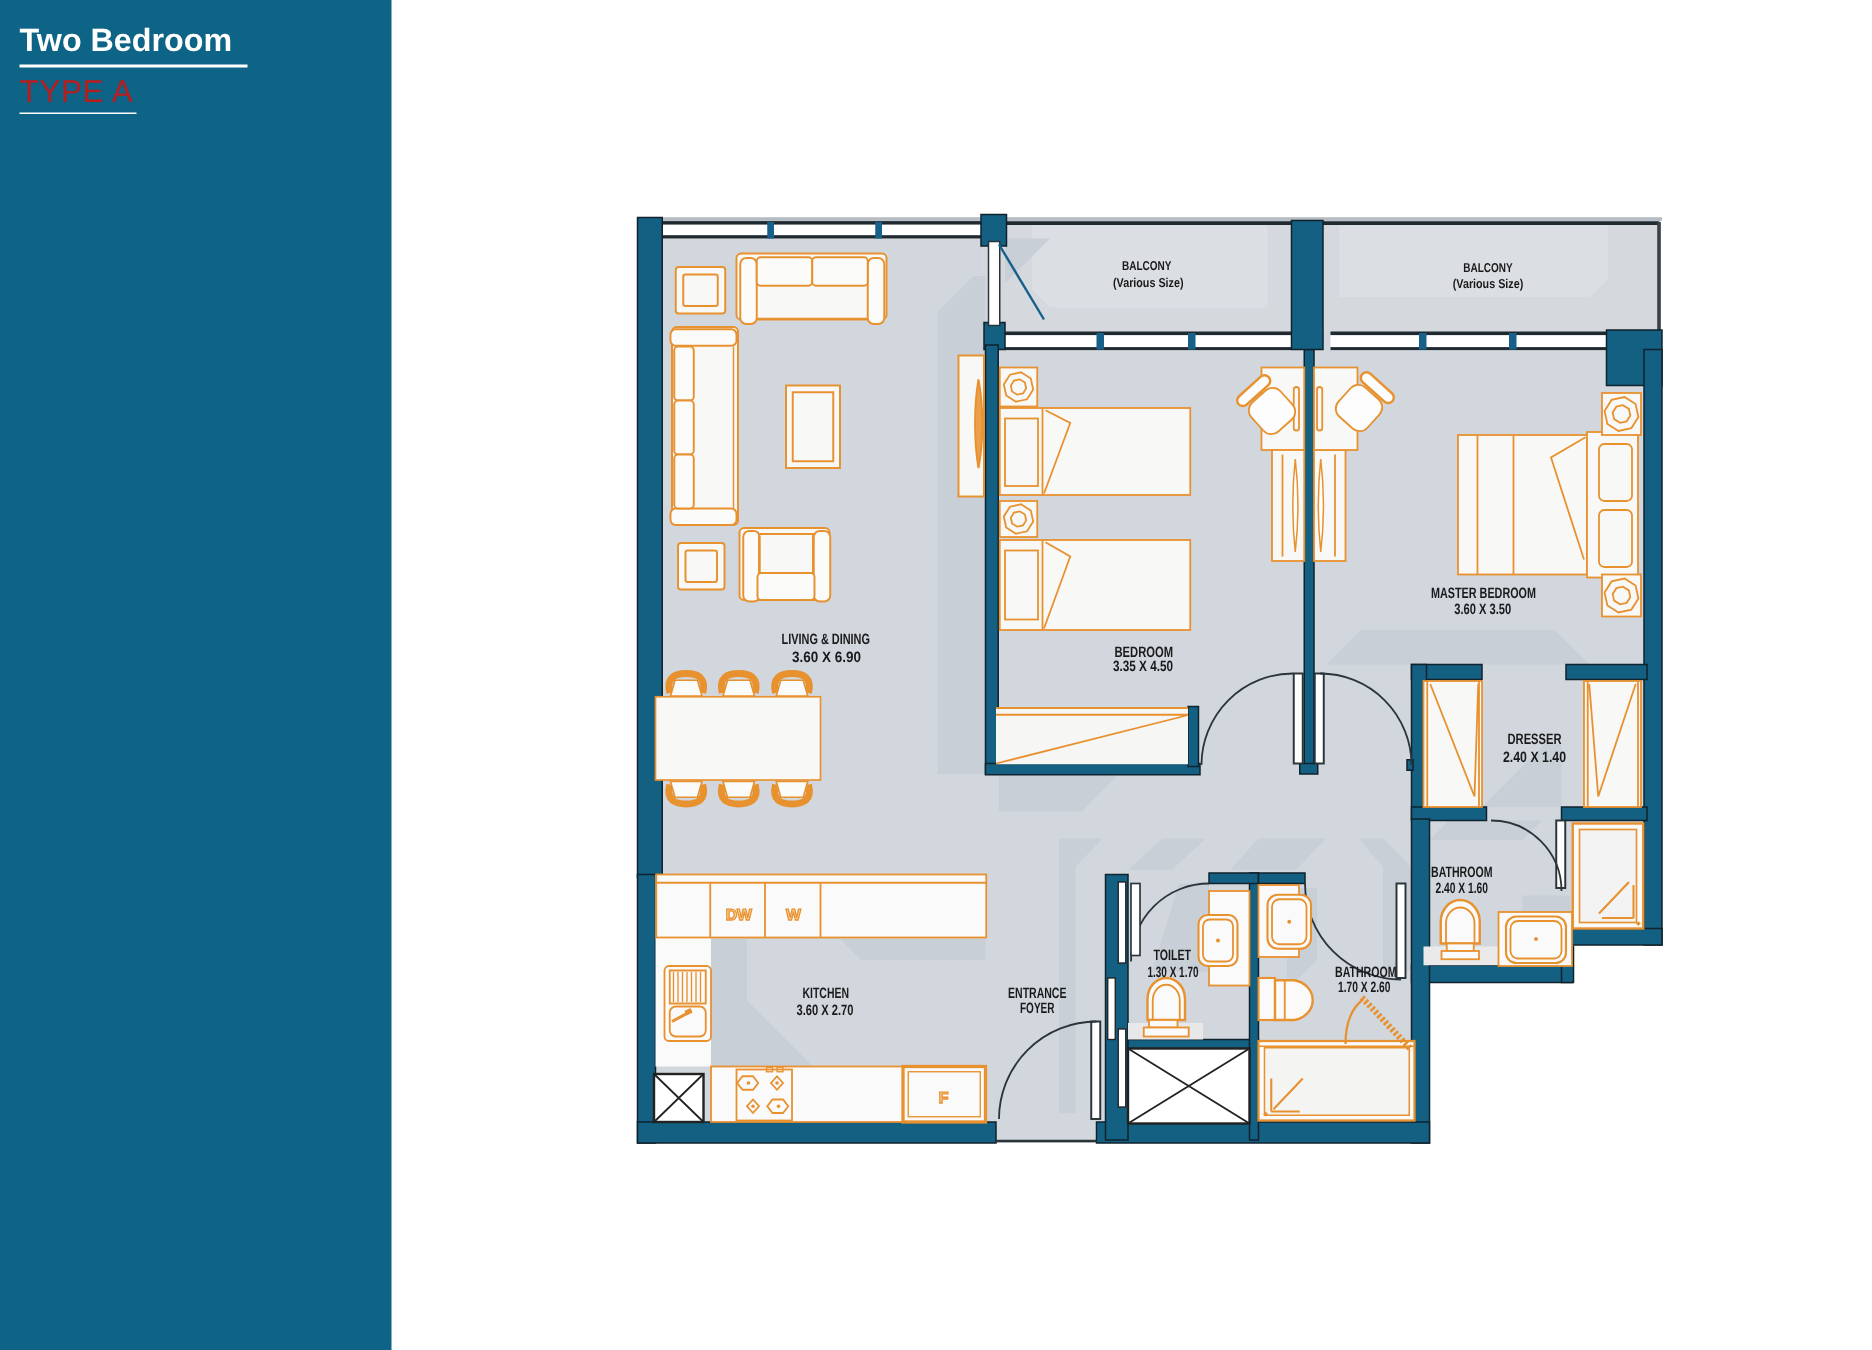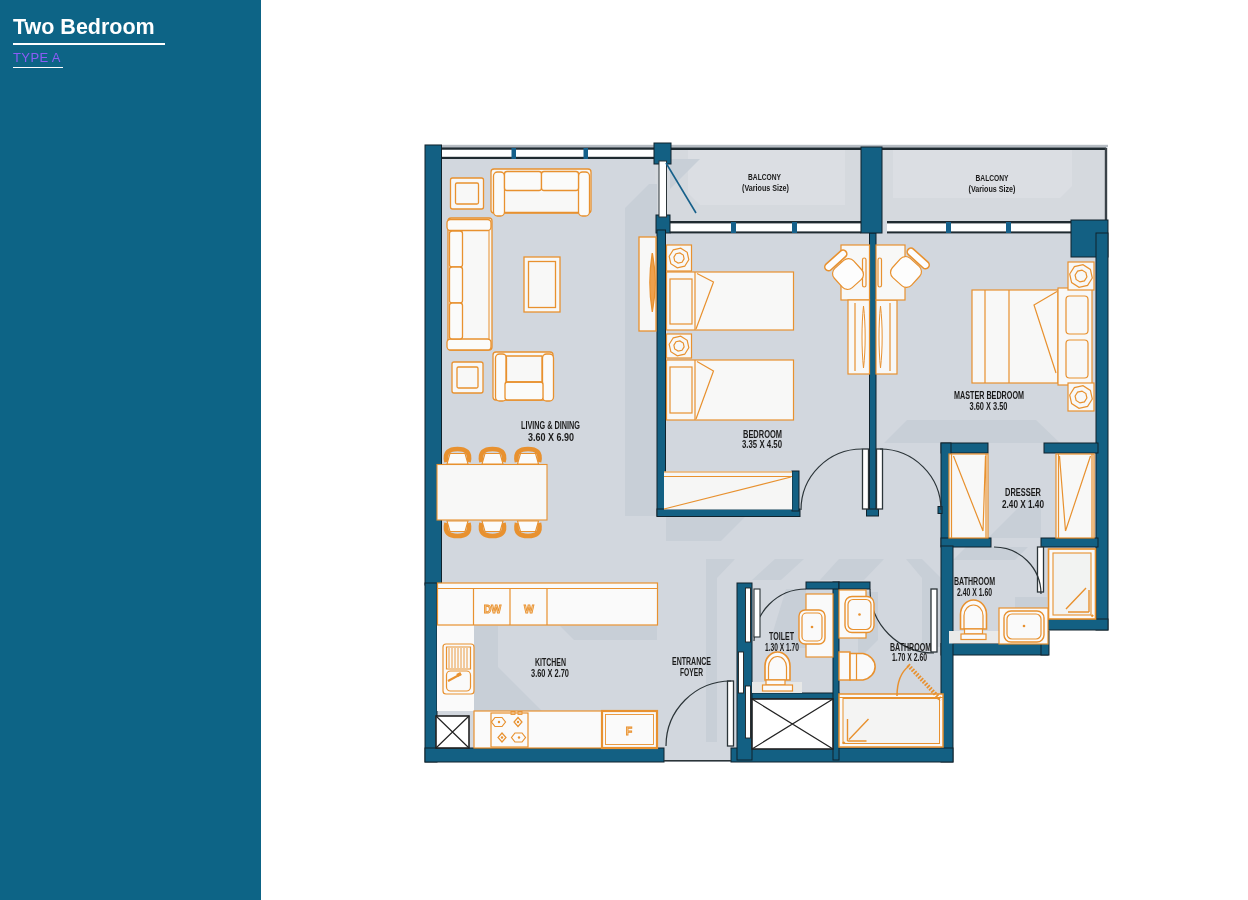--- a/index.html
+++ b/index.html
@@ -1,19 +1,19 @@
 <!DOCTYPE html>
 <html><head>
 <meta charset="utf-8">
 <style>
   html,body{margin:0;padding:0;background:#ffffff;}
   .page{position:relative;width:1248px;height:900px;background:#ffffff;overflow:hidden;font-family:"Liberation Sans", sans-serif;}
   .sidebar{position:absolute;left:0;top:0;width:261px;height:900px;background:#0d6486;}
   .title{position:absolute;left:13px;top:16px;color:#ffffff;font-size:21.5px;line-height:1.05;font-weight:bold;border-bottom:2.5px solid #fff;padding:0 4px 4px 0;display:inline-block;}
-  .subtitle{position:absolute;left:13px;top:51px;color:#8b5cf6;font-size:13px;line-height:1.05;border-bottom:1.5px solid #fff;padding:0 2px 2px 0;display:inline-block;letter-spacing:.4px;}
+  .subtitle{position:absolute;left:13px;top:51px;color:#b91c1c;font-size:21px;line-height:1.05;border-bottom:1.5px solid #fff;padding:0 2px 2px 0;display:inline-block;letter-spacing:.4px;}
   svg text{font-family:"Liberation Sans", sans-serif;font-weight:bold;fill:#1a1a1a;}
   .rl{font-size:10px;}
   .bl{font-size:8.6px;}
 </style>
 </head>
 <body>
 <div class="page">
 
   <div class="sidebar"></div>
 

